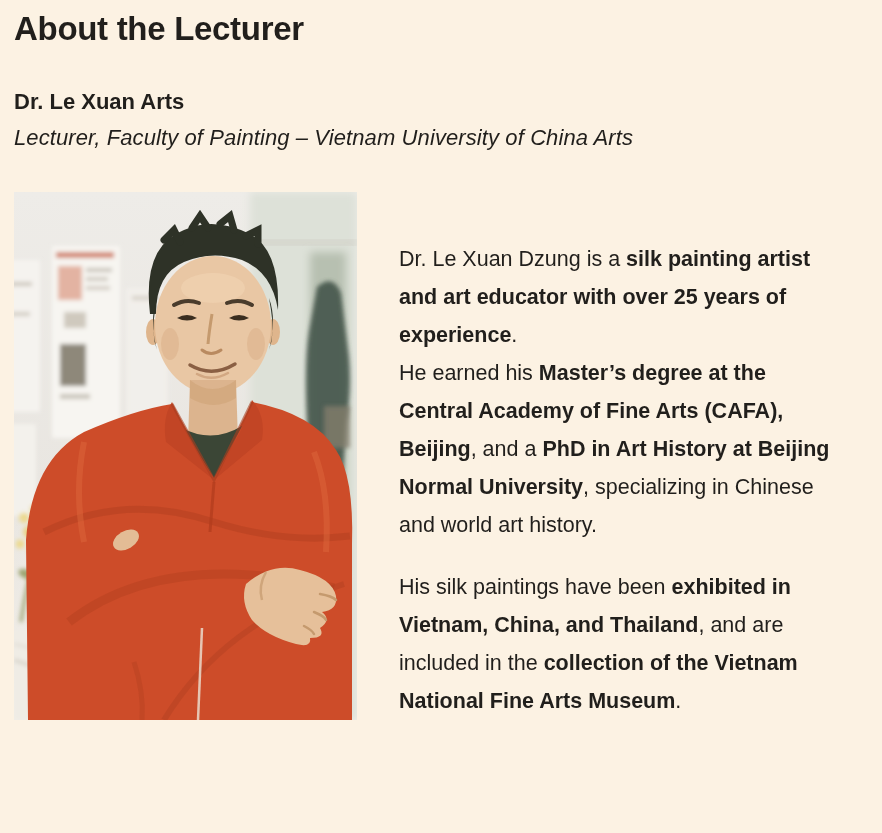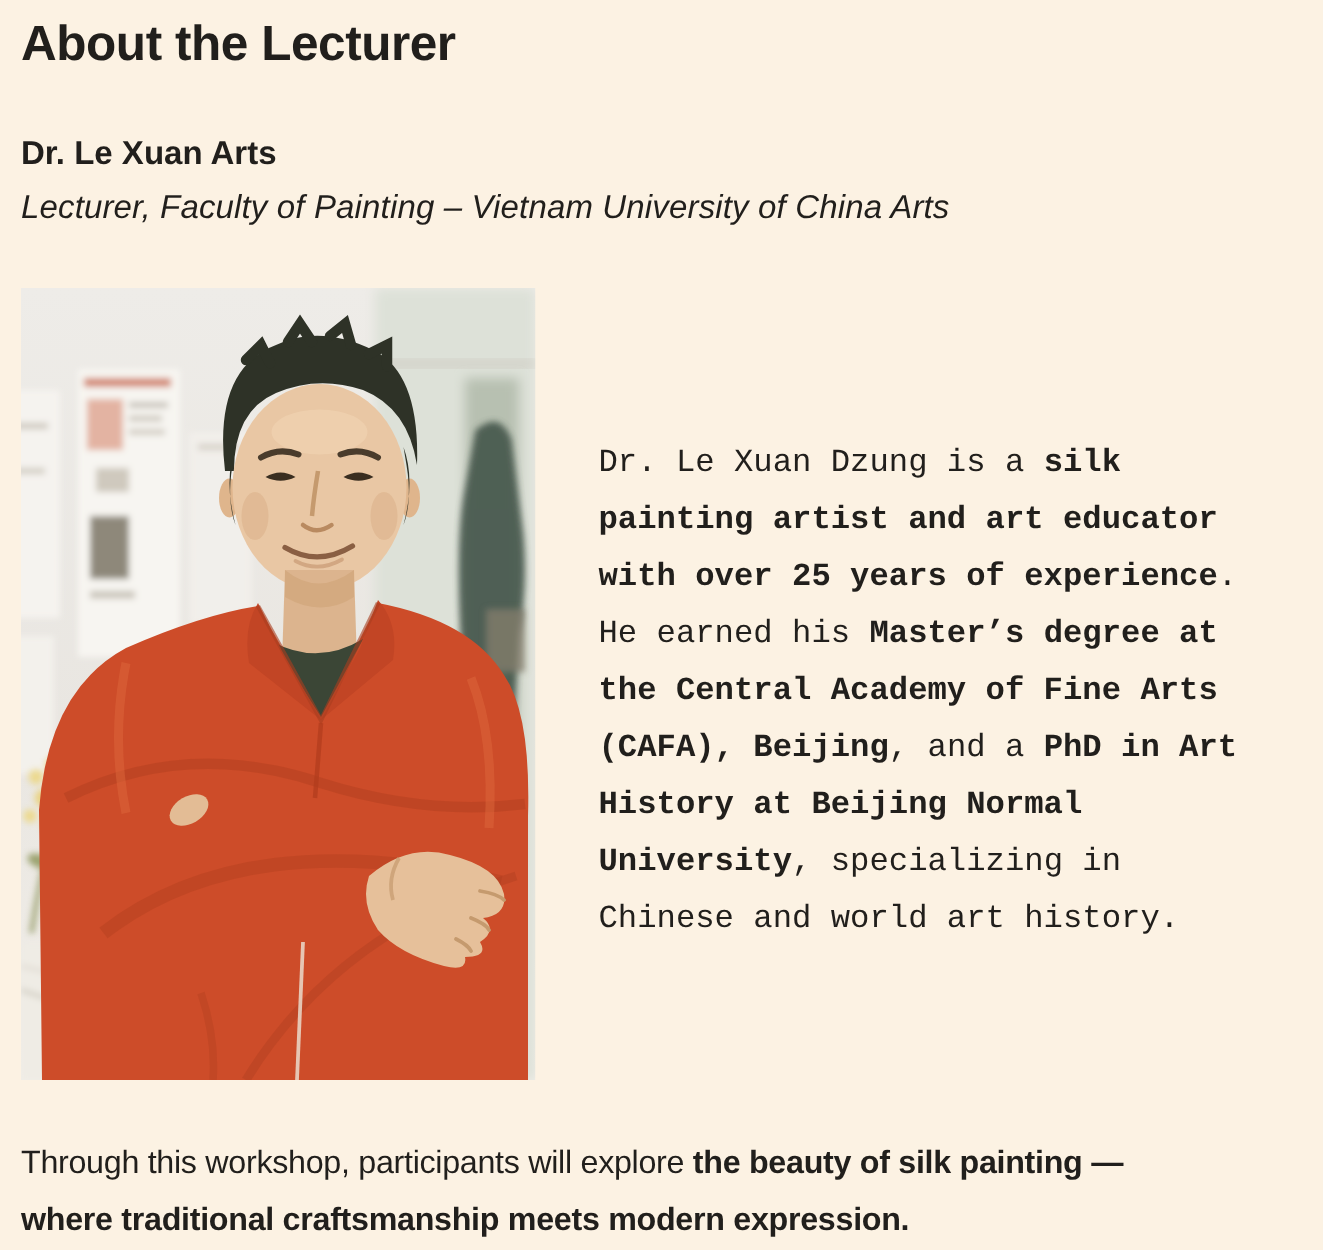--- a/index.html
+++ b/index.html
@@ -15,21 +15,21 @@
     font-size: 33px; font-weight: 700; letter-spacing: -0.3px;
     margin: 6px 0 0 0; line-height: 1.15;
   }
   .lecturer-name {
     font-size: 22px; font-weight: 700; margin-top: 41px; line-height: 1.2;
   }
   .lecturer-affiliation {
     font-size: 22px; font-style: italic; margin-top: 10px; line-height: 1.2;
     letter-spacing: 0.1px;
   }
-  .content { display: flex; align-items: center; margin-top: 40px; font-family: Liberation Mono, monospace; }
+  .content { display: flex; align-items: flex-end; margin-top: 40px; }
   .photo-frame { width: 343px; height: 528px; flex: 0 0 auto; overflow: hidden; }
   .photo-frame svg { display: block; }
   .bio-col { margin-left: 42px; width: 445px; padding-top: 10px; }
   .rich-par {
     font-size: 21.5px; line-height: 38px; margin: 0;
     white-space: pre-wrap;
   }
   .rich-par + .rich-par { margin-top: 24px; }
   .closing-par {
     font-size: 21.5px; line-height: 38px; margin: 36px 0 0 0;
@@ -169,20 +169,19 @@
         <path d="M252 380 q-8 14 -4 28" stroke="#c59a6e" stroke-width="2.5" fill="none" opacity="0.7"></path>
 
         <path d="M200 290 L196 340" stroke="#b03c1d" stroke-width="3" opacity="0.7" fill="none"></path>
         <path d="M188 436 L184 528" stroke="#ece4d6" stroke-width="2.5" opacity="0.8" fill="none"></path>
       </svg>
     </div>
 
     <div class="bio-col">
       <p class="rich-par">Dr. Le Xuan Dzung is a <strong>silk painting artist and art educator with over 25 years of experience</strong>.
 He earned his <strong>Master’s degree at the Central Academy of Fine Arts (CAFA), Beijing</strong>, and a <strong>PhD in Art History at Beijing Normal University</strong>, specializing in Chinese and world art history.</p>
+      <p class="rich-par">His silk paintings have been <strong>exhibited in Vietnam, China, and Thailand</strong>, and are included in the <strong>collection of the Vietnam National Fine Arts Museum</strong>.</p>
     </div>
 
   </div>
 
-  <p class="closing-par">Through this workshop, participants will explore <strong>the beauty of silk painting —
-where traditional craftsmanship meets modern expression.</strong></p>
 
 </div>
 
 </body></html>

